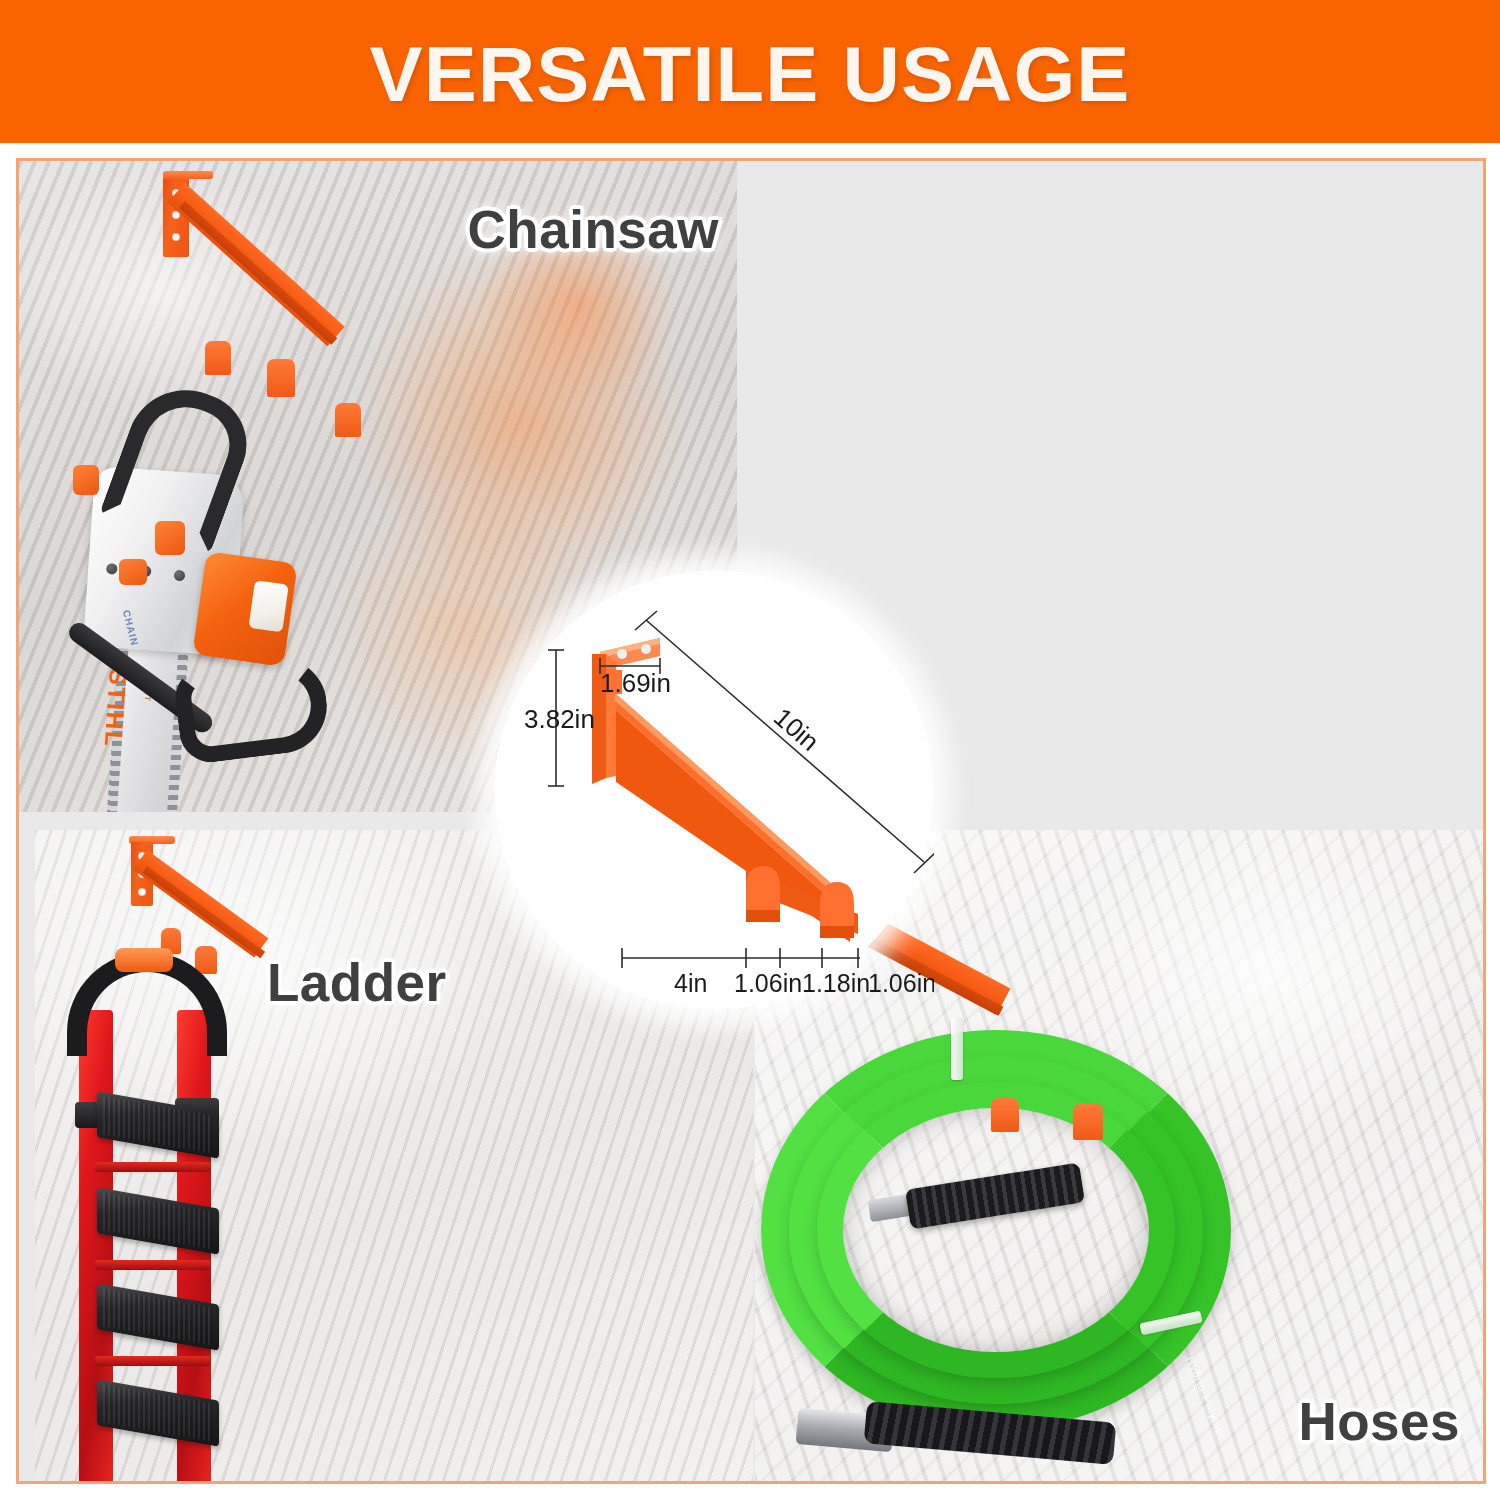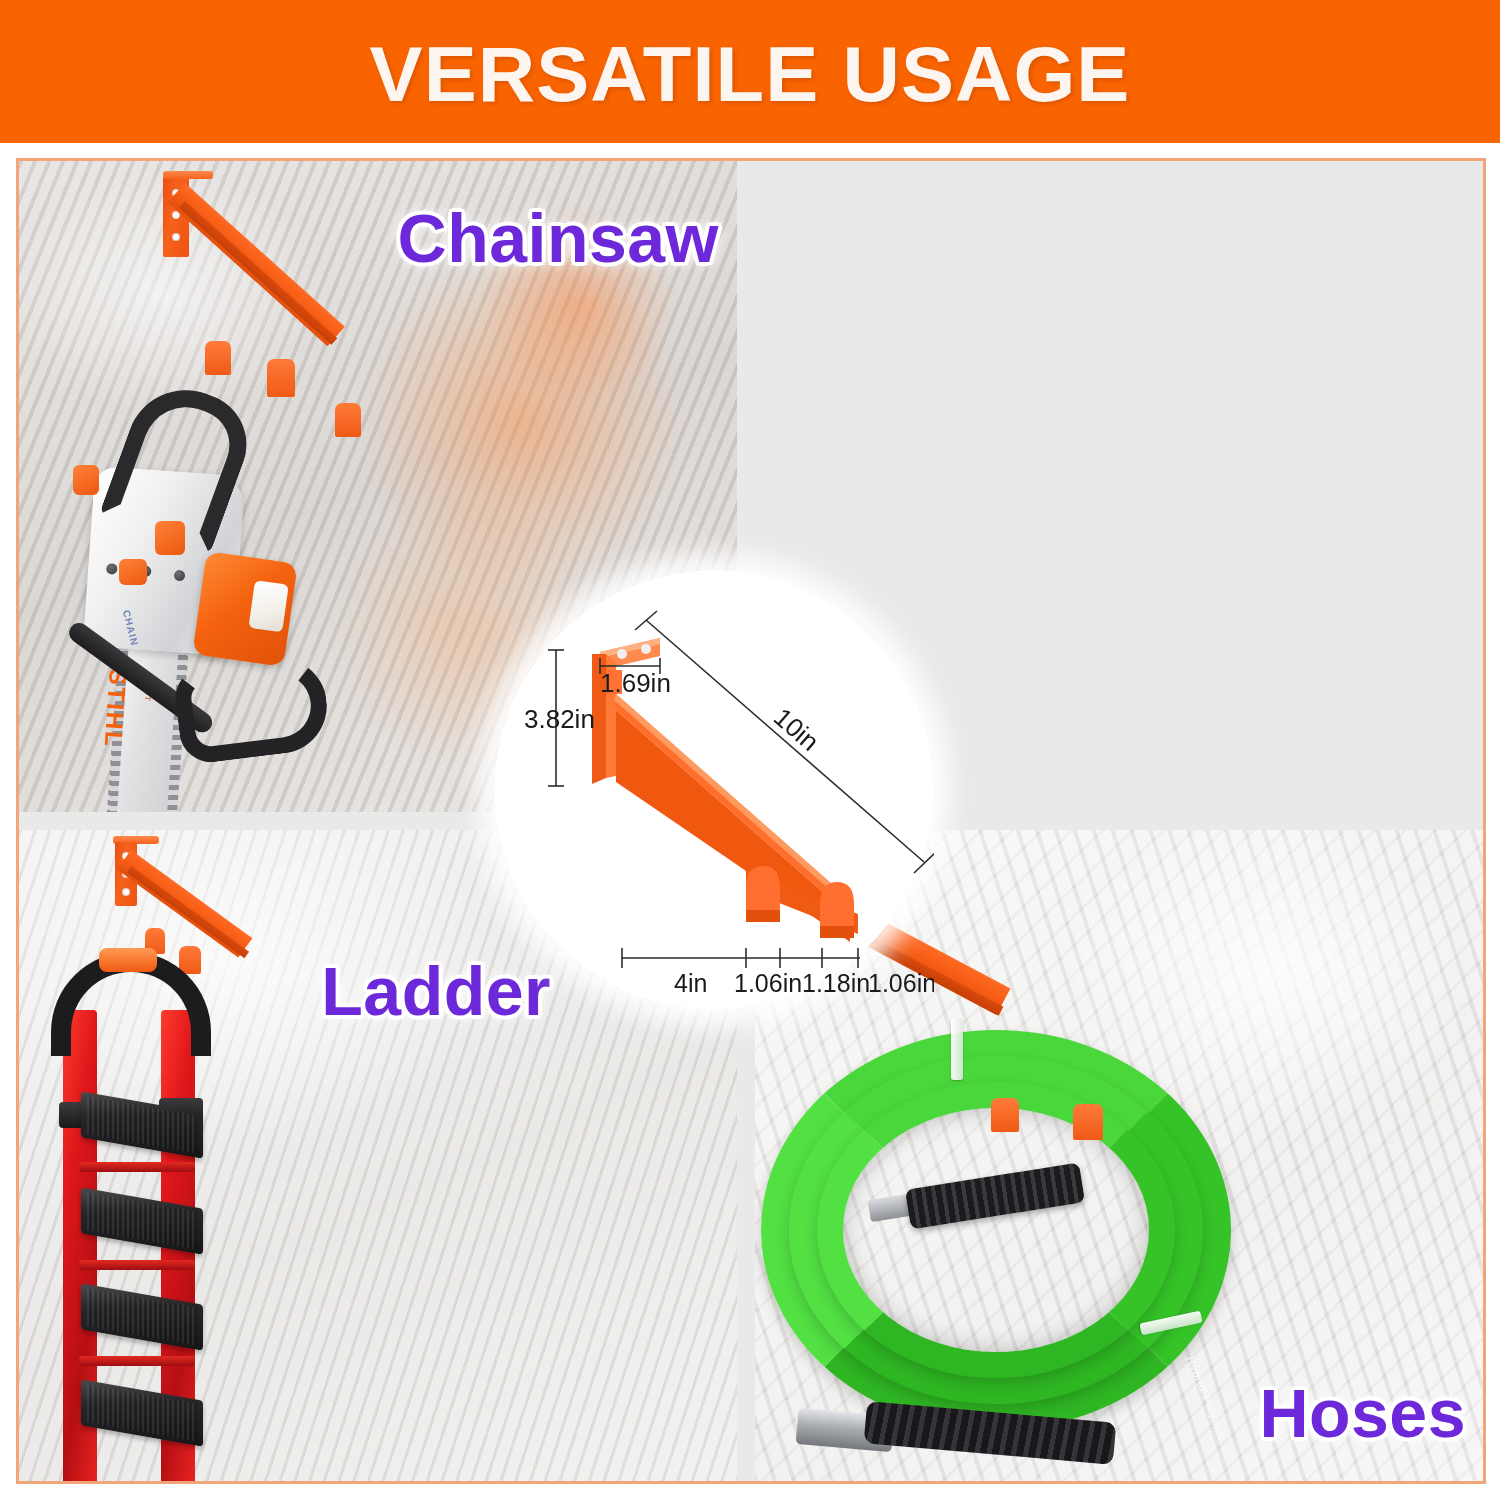--- a/index.html
+++ b/index.html
@@ -40,21 +40,21 @@
     background: #e9e9e9;
     overflow: hidden;
   }
 
   .cell {
     position: absolute;
     overflow: hidden;
   }
   .cell.tl { left:0;     top:0;     width:718px; height:651px; }
   .cell.tr { left:736px; top:0;     width:731px; height:651px; }
-  .cell.bl { left:0;     top:669px; width:718px; height:654px;text-align:right; }
+  .cell.bl { left:16px;     top:669px; width:718px; height:654px; }
   .cell.br { left:736px; top:669px; width:731px; height:654px; }
   .bg-worker {
     position:absolute; inset:0;
     background:
       radial-gradient(ellipse 34% 40% at 70% 40%, rgba(255,140,60,.45), rgba(255,170,110,0) 68%),
       radial-gradient(ellipse 20% 22% at 78% 22%, rgba(255,120,40,.40), rgba(255,160,90,0) 70%),
       radial-gradient(ellipse 26% 30% at 62% 72%, rgba(250,160,90,.32), rgba(255,200,160,0) 72%),
       radial-gradient(ellipse 30% 26% at 20% 20%, rgba(255,255,255,.6), rgba(255,255,255,0) 72%),
       repeating-linear-gradient(112deg, rgba(140,132,126,.20) 0px, rgba(140,132,126,.20) 4px, rgba(255,255,255,.12) 4px, rgba(255,255,255,.12) 13px),
       linear-gradient(160deg, #e6e4e2 0%, #d6d2cf 50%, #e7e4e1 100%);
@@ -79,35 +79,35 @@
     background:
       radial-gradient(ellipse 40% 35% at 70% 22%, rgba(255,255,255,.8), rgba(255,255,255,0) 70%),
       repeating-linear-gradient(72deg, rgba(178,175,172,.16) 0px, rgba(178,175,172,.16) 4px, rgba(255,255,255,.34) 4px, rgba(255,255,255,.34) 18px),
       repeating-linear-gradient(-44deg, rgba(185,182,180,.13) 0px, rgba(185,182,180,.13) 3px, rgba(255,255,255,.25) 3px, rgba(255,255,255,.25) 21px),
       linear-gradient(150deg, #f4f3f2 0%, #e6e4e2 60%, #f0efee 100%);
   }
 
   
   .qlabel {
     position:absolute;
-    font-size: 68px;
+    font-size: 53px;
     font-weight: bold;
-    color: #6d28d9;
+    color: #404040;
     letter-spacing: .5px;
     font-family: "Liberation Sans", sans-serif;
     text-shadow:
       -3px -3px 0 #fff,  3px -3px 0 #fff, -3px 3px 0 #fff,  3px 3px 0 #fff,
       -4px 0 0 #fff, 4px 0 0 #fff, 0 -4px 0 #fff, 0 4px 0 #fff,
        0 0 10px #fff, 0 0 16px #fff;
     white-space: nowrap;
   }
   .qlabel.chainsaw { right: 18px; top: 38px; }
   .qlabel.shovel   { right: 22px; top: 38px; }
   .qlabel.ladder   { left: 232px; bottom: 30px; }
-  .qlabel.hoses    { right: 20px; bottom: 32px; margin-top: 29px; }
+  .qlabel.hoses    { right: 26px; bottom: 32px; margin-top: 29px; }
 
   
   .bracket { position:absolute; }
   .br-plate {
     position:absolute;
     background: linear-gradient(100deg, #e84e12 0%, #f5621b 38%, #ef5313 100%);
     border-radius: 2px;
   }
   .br-plate .hole {
     position:absolute; left:50%; transform:translateX(-50%);

